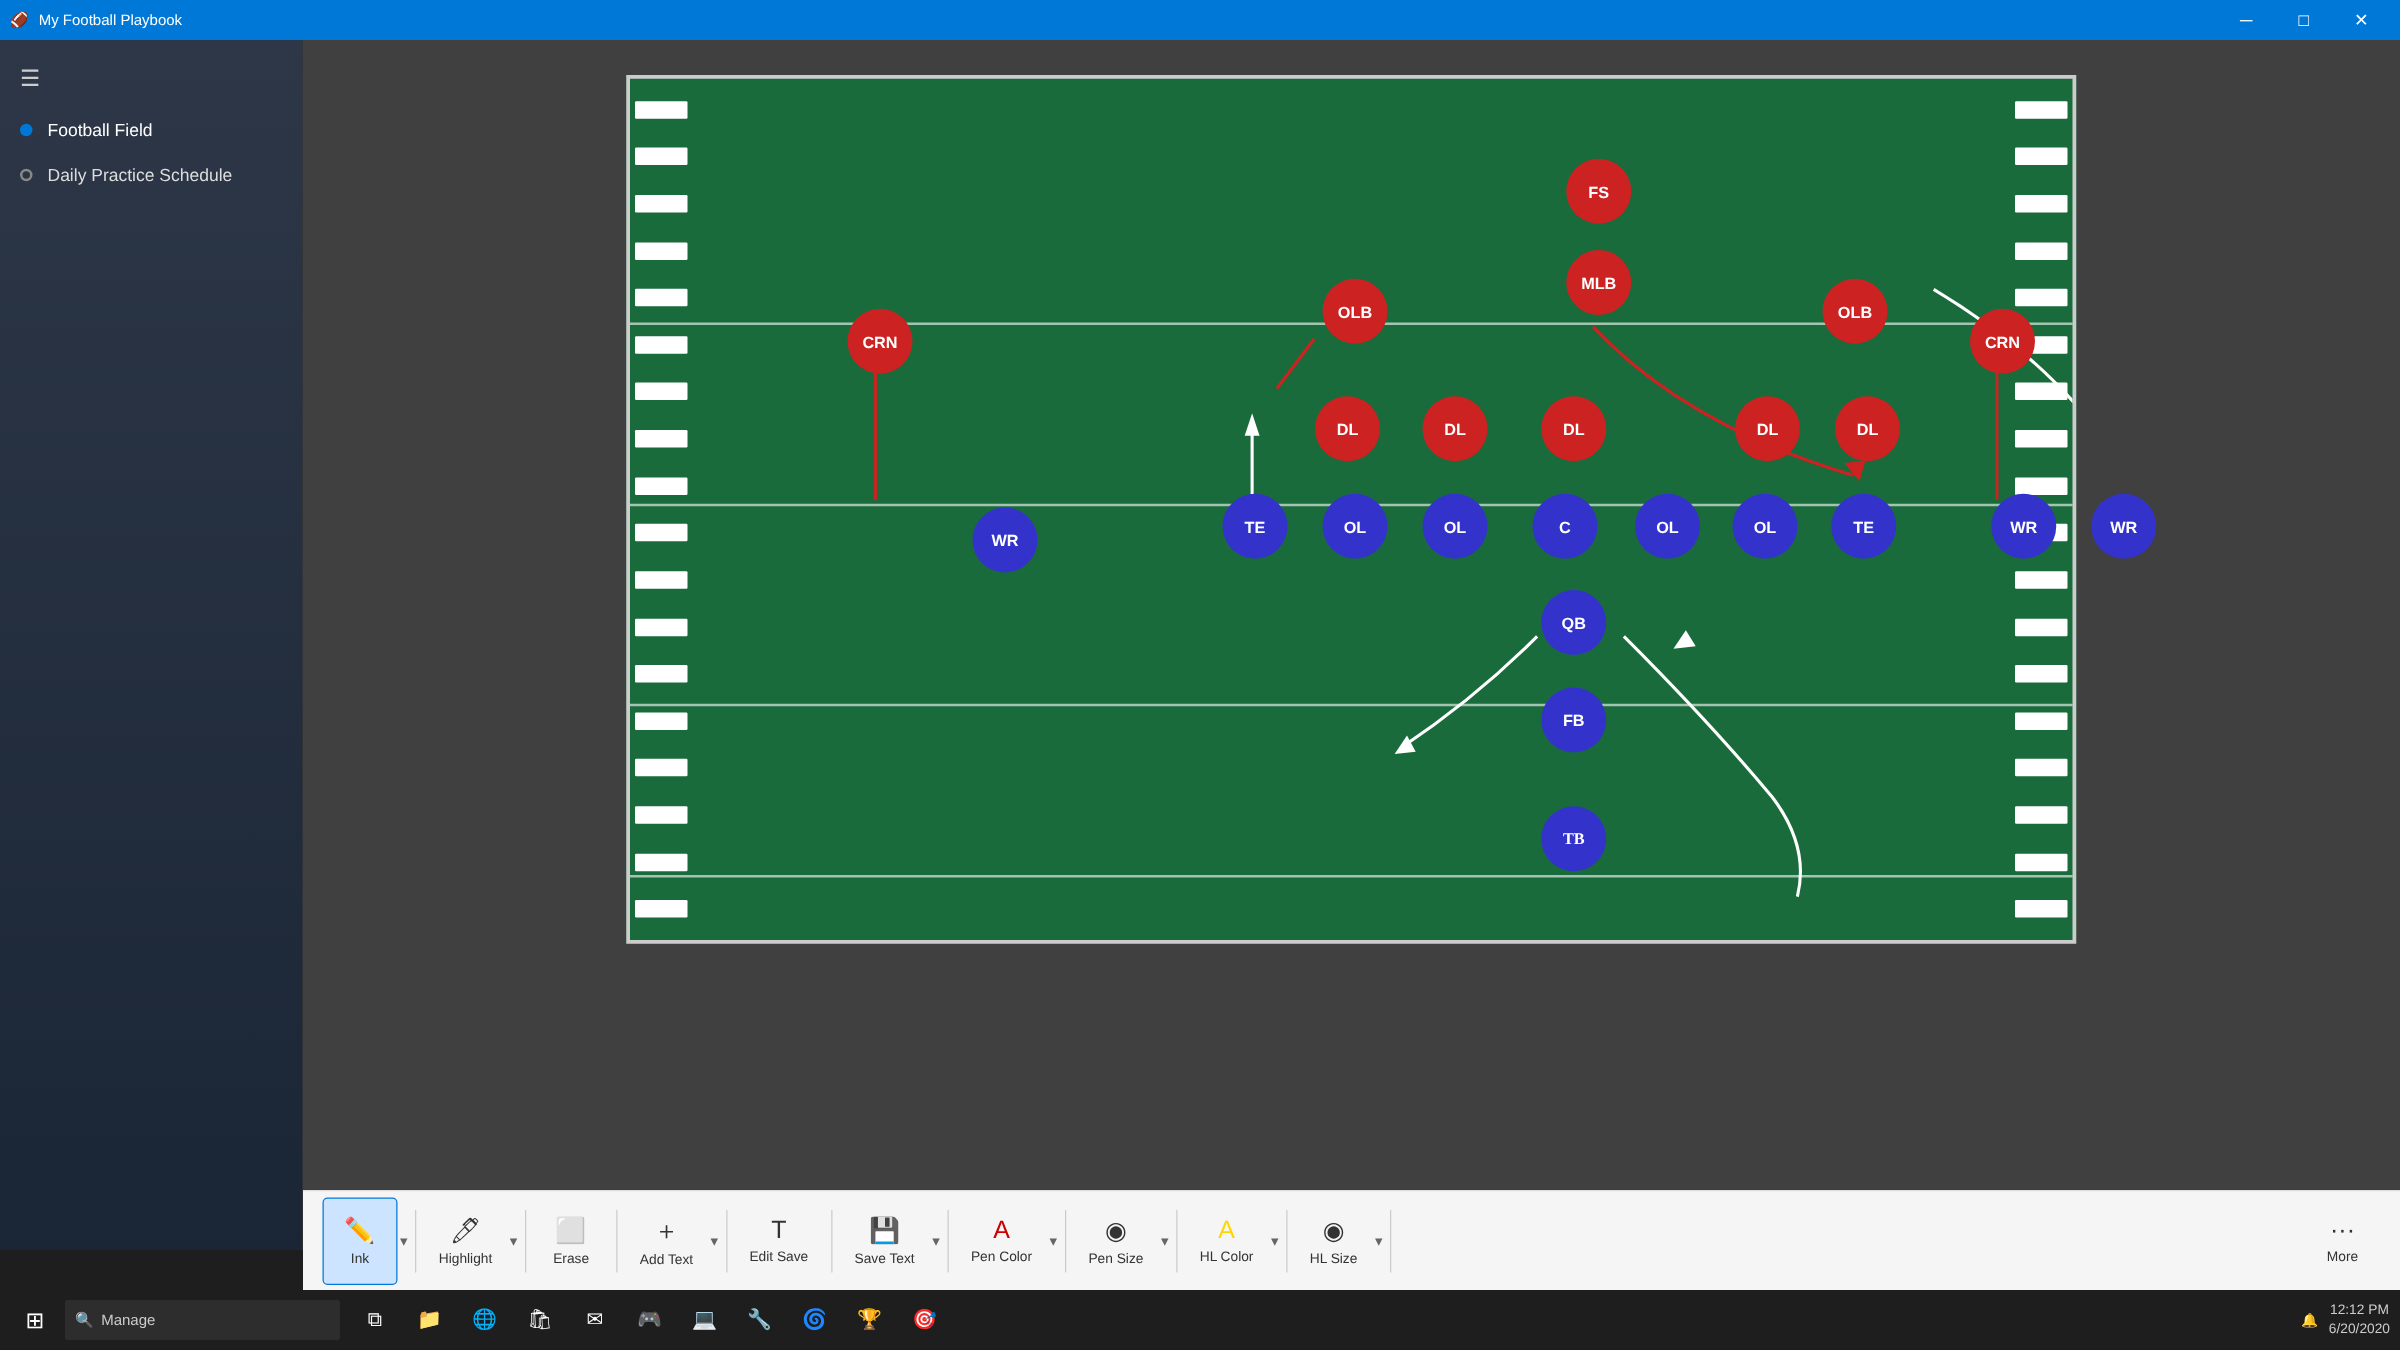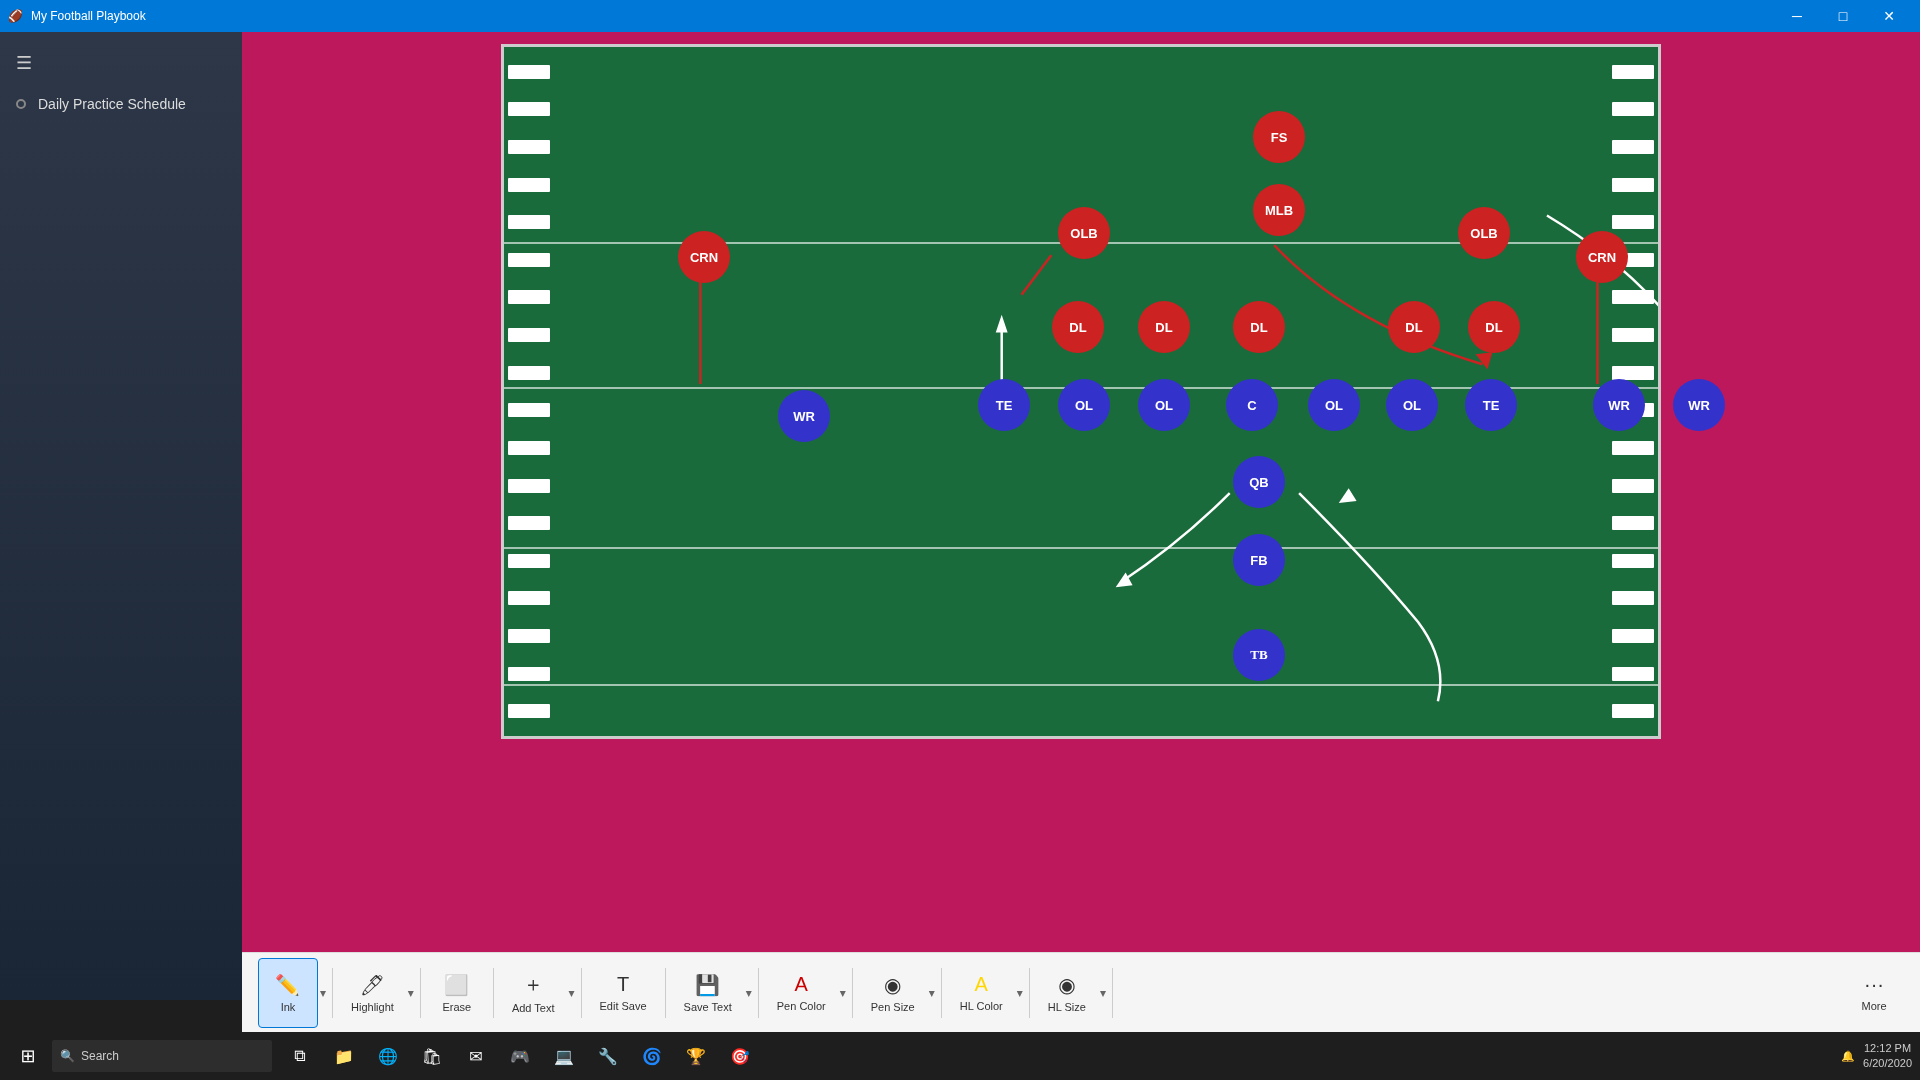--- a/index.html
+++ b/index.html
@@ -59,25 +59,25 @@
     }
     .sidebar-dot.active {
       background: #0078d7;
       border-color: #0078d7;
     }
     .sidebar-label { font-size: 14px; }
 
     
     .content-area {
       flex: 1;
-      background: #be185d;
+      background: #404040;
       display: flex;
       align-items: flex-start;
       justify-content: center;
-      padding: 12px;
+      padding: 28px;
       overflow: hidden;
     }
 
     
     .field-container {
       width: 1160px;
       height: 695px;
       background: #1a6b3c;
       position: relative;
       border: 3px solid #ccc;
@@ -209,20 +209,24 @@
     <button class="title-bar-btn">─</button>
     <button class="title-bar-btn">□</button>
     <button class="title-bar-btn close">✕</button>
   </div>
 </div>
 
 <div class="app-body">
 
   <div class="sidebar">
     <div class="sidebar-menu-icon">☰</div>
+    <div class="sidebar-item active">
+      <div class="sidebar-dot active"></div>
+      <span class="sidebar-label">Football Field</span>
+    </div>
     <div class="sidebar-item">
       <div class="sidebar-dot"></div>
       <span class="sidebar-label">Daily Practice Schedule</span>
     </div>
   </div>
 
   <div class="content-area">
     <div class="field-container">
 
       <div class="field-line" style="top: 195px;"></div>
@@ -412,21 +416,21 @@
   <button class="tool-btn tool-more">
     <span class="tool-btn-icon">···</span>
     <span>More</span>
   </button>
 </div>
 
 <div class="taskbar">
   <div class="taskbar-start">⊞</div>
   <div class="taskbar-search">
     <span>🔍</span>
-    <span>Search</span>
+    <span>Manage</span>
   </div>
   <div class="taskbar-icons">
     <div class="taskbar-icon">⧉</div>
     <div class="taskbar-icon">📁</div>
     <div class="taskbar-icon">🌐</div>
     <div class="taskbar-icon">🛍</div>
     <div class="taskbar-icon">✉</div>
     <div class="taskbar-icon">🎮</div>
     <div class="taskbar-icon">💻</div>
     <div class="taskbar-icon">🔧</div>

